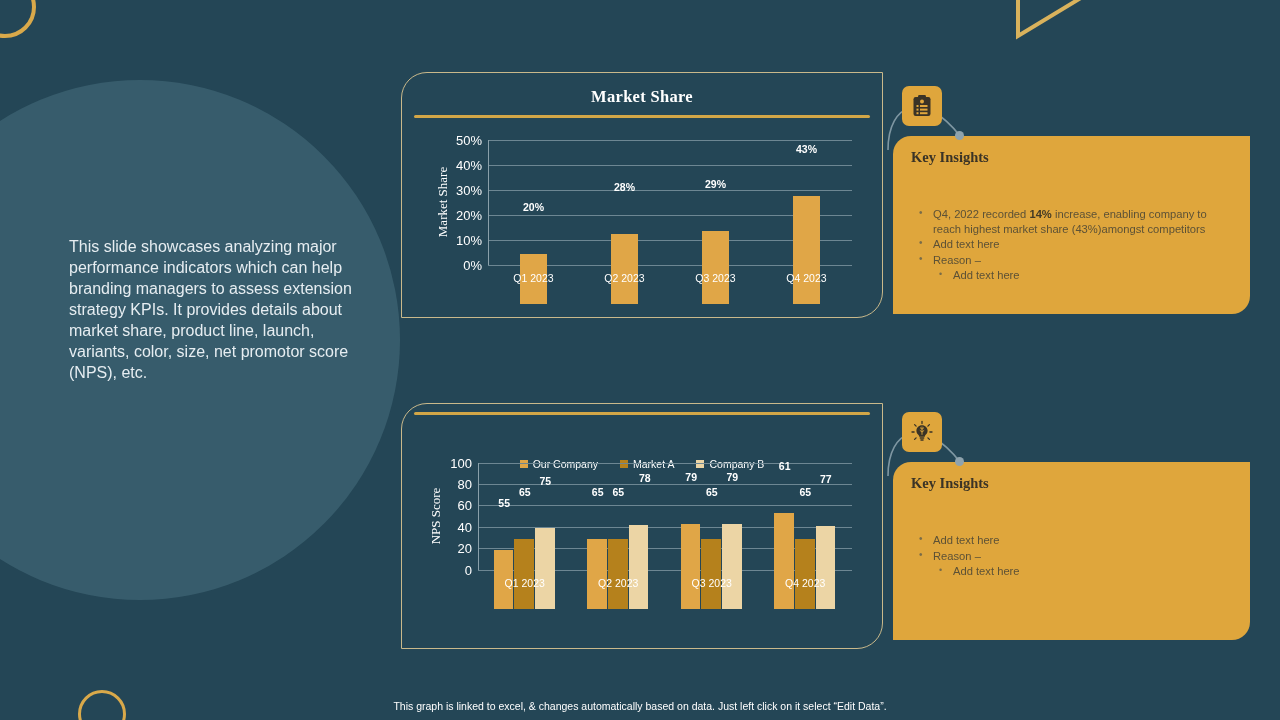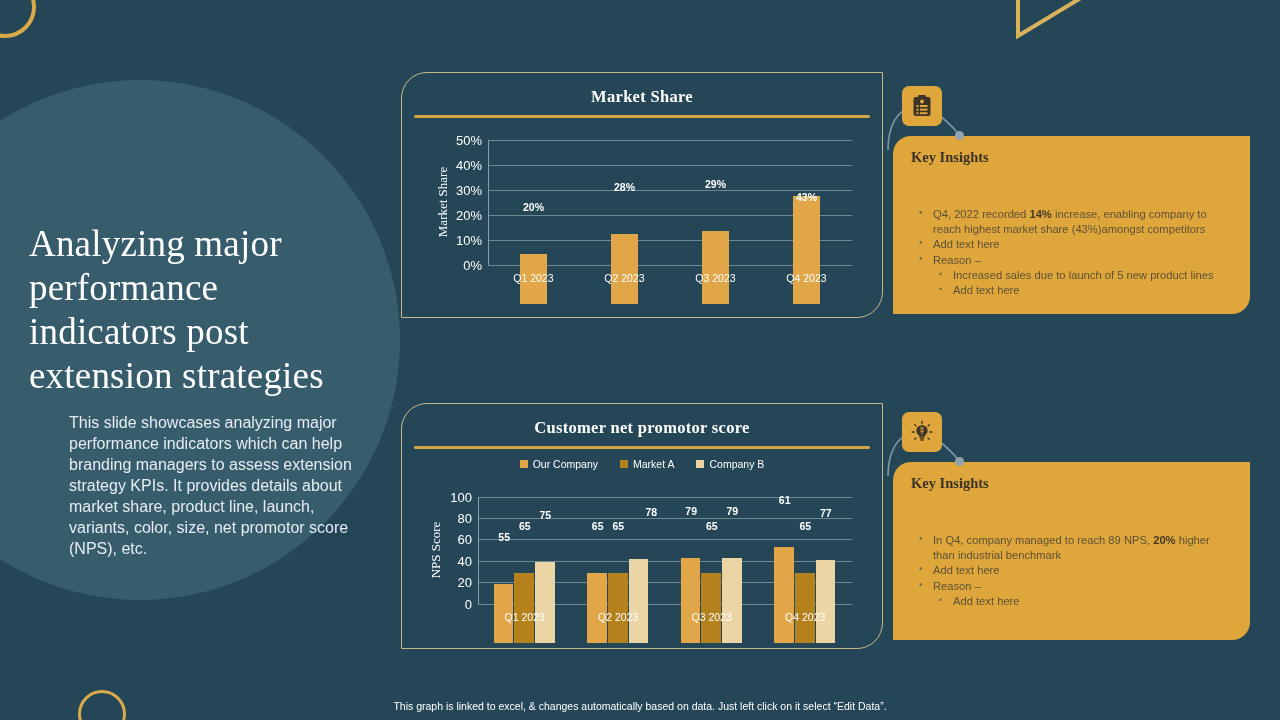--- a/index.html
+++ b/index.html
@@ -242,21 +242,20 @@
 <div class="bg-circle-big"></div>
 <div class="ring-tl"></div>
 <div class="ring-bl"></div>
 <div class="tri-tr">
   <svg width="200" height="120" viewBox="0 0 200 120">
     <path d="M8 2 L8 88 L150 2 Z" fill="none" stroke="#d9b25c" stroke-width="4"></path>
   </svg>
 </div>
 
 <div class="title-block">
-  <div class="slide-title">Analyzing major performance indicators post extension strategies</div>
   <div class="slide-sub">This slide showcases analyzing major performance indicators which can help branding managers to assess extension strategy KPIs. It provides details about market share, product line, launch, variants, color, size, net promotor score (NPS), etc.</div>
 </div>
 
 <div class="chart-card one">
   <div class="chart-title">Market Share</div>
   <div class="title-rule"></div>
   <div class="plot-wrap" id="plot1">
       <div class="ylabel" style="top: 84.5px; transform: translateY(-50%) rotate(-90deg);">Market Share</div>
       <div class="gridline" style="left: 86px; width: 364px; top: 147px;"></div>
       <div class="ytick" style="top: 147px; right: 400px;">0%</div>
@@ -274,27 +273,26 @@
       <div class="bar" style="left: 117.85px; width: 27.3px; height: 50px; bottom: 58px; background: rgb(224, 166, 71);"></div>
       <div class="bar-label" style="left: 109.85px; width: 43.3px; top: 83px;">20%</div>
       <div class="xtick" style="left: 86px; width: 91px; top: 154px;">Q1 2023</div>
       <div class="bar" style="left: 208.85px; width: 27.3px; height: 70px; bottom: 58px; background: rgb(224, 166, 71);"></div>
       <div class="bar-label" style="left: 200.85px; width: 43.3px; top: 63px;">28%</div>
       <div class="xtick" style="left: 177px; width: 91px; top: 154px;">Q2 2023</div>
       <div class="bar" style="left: 299.85px; width: 27.3px; height: 72.5px; bottom: 58px; background: rgb(224, 166, 71);"></div>
       <div class="bar-label" style="left: 291.85px; width: 43.3px; top: 60.5px;">29%</div>
       <div class="xtick" style="left: 268px; width: 91px; top: 154px;">Q3 2023</div>
       <div class="bar" style="left: 390.85px; width: 27.3px; height: 107.5px; bottom: 58px; background: rgb(224, 166, 71);"></div>
-      <div class="bar-label" style="left: 382.85px; width: 43.3px; top: 25.5px; margin-top: 48px;">43%</div>
+      <div class="bar-label" style="left: 382.85px; width: 43.3px; top: 25.5px;">43%</div>
       <div class="xtick" style="left: 359px; width: 91px; top: 154px;">Q4 2023</div>
     </div>
 </div>
 
 <div class="chart-card two">
-  <div class="chart-title">Customer net promotor score</div>
   <div class="title-rule"></div>
   <div class="legend" id="legend2" style="left: 0px; right: 0px; top: 54px; justify-content: center;">
       <div class="legend-item">
         <span class="legend-swatch" style="background: rgb(224, 166, 71);"></span>
         <span class="legend-text">Our Company</span>
       </div>
       <div class="legend-item">
         <span class="legend-swatch" style="background: rgb(181, 129, 28);"></span>
         <span class="legend-text">Market A</span>
       </div>
@@ -323,21 +321,21 @@
       <div class="bar" style="left: 112.465px; width: 19.57px; height: 69.55px; bottom: 50px; background: rgb(181, 129, 28);"></div>
       <div class="bar-label" style="left: 104.465px; width: 36.57px; top: 71.45px;">65</div>
       <div class="bar" style="left: 133.035px; width: 19.57px; height: 80.25px; bottom: 50px; background: rgb(236, 213, 165);"></div>
       <div class="bar-label" style="left: 125.035px; width: 36.57px; top: 60.75px;">75</div>
       <div class="xtick" style="left: 76px; width: 93.5px; top: 162px;">Q1 2023</div>
       <div class="bar" style="left: 185.395px; width: 19.57px; height: 69.55px; bottom: 50px; background: rgb(224, 166, 71);"></div>
       <div class="bar-label" style="left: 177.395px; width: 36.57px; top: 71.45px;">65</div>
       <div class="bar" style="left: 205.965px; width: 19.57px; height: 69.55px; bottom: 50px; background: rgb(181, 129, 28);"></div>
       <div class="bar-label" style="left: 197.965px; width: 36.57px; top: 71.45px;">65</div>
       <div class="bar" style="left: 226.535px; width: 19.57px; height: 83.46px; bottom: 50px; background: rgb(236, 213, 165);"></div>
-      <div class="bar-label" style="left: 231px; width: 36.57px; top: 57.54px;">78</div>
+      <div class="bar-label" style="left: 212px; width: 36.57px; top: 57.54px; text-align: right;">78</div>
       <div class="xtick" style="left: 169.5px; width: 93.5px; top: 162px;">Q2 2023</div>
       <div class="bar" style="left: 278.895px; width: 19.57px; height: 84.53px; bottom: 50px; background: rgb(224, 166, 71);"></div>
       <div class="bar-label" style="left: 270.895px; width: 36.57px; top: 56.47px;">79</div>
       <div class="bar" style="left: 299.465px; width: 19.57px; height: 69.55px; bottom: 50px; background: rgb(181, 129, 28);"></div>
       <div class="bar-label" style="left: 291.465px; width: 36.57px; top: 71.45px;">65</div>
       <div class="bar" style="left: 320.035px; width: 19.57px; height: 84.53px; bottom: 50px; background: rgb(236, 213, 165);"></div>
       <div class="bar-label" style="left: 312.035px; width: 36.57px; top: 56.47px;">79</div>
       <div class="xtick" style="left: 263px; width: 93.5px; top: 162px;">Q3 2023</div>
       <div class="bar" style="left: 372.395px; width: 19.57px; height: 95.23px; bottom: 50px; background: rgb(224, 166, 71);"></div>
       <div class="bar-label" style="left: 364.395px; width: 36.57px; top: 45.77px;">61</div>
@@ -388,30 +386,28 @@
     <rect x="10.3" y="19.2" width="3.4" height="1.5" rx=".6" fill="#3a3326"></rect>
   </svg>
 </div>
 
 <div class="insight-panel one">
   <div class="insight-title">Key Insights</div>
   <ul class="ins" id="ins0">
       <li>Q4, 2022 recorded <b class="em">14%</b> increase, enabling company to reach highest market share (43%)amongst competitors</li>
       <li>Add text here</li>
       <li>Reason –<ul class="sub">
-          <li>Increased sales due to launch of 5 new product lines</li>
           <li>Add text here</li>
         </ul></li>
     </ul>
 </div>
 
 <div class="insight-panel two">
   <div class="insight-title">Key Insights</div>
   <ul class="ins" id="ins1">
-      <li>In Q4, company managed to reach 89 NPS, <b class="em">20%</b> higher than industrial benchmark</li>
       <li>Add text here</li>
       <li>Reason –<ul class="sub">
           <li>Add text here</li>
         </ul></li>
     </ul>
 </div>
 
 <div class="footer">This graph is linked to excel, &amp; changes automatically based on data. Just left click on it select “Edit Data”.</div>
 
 </body></html>

